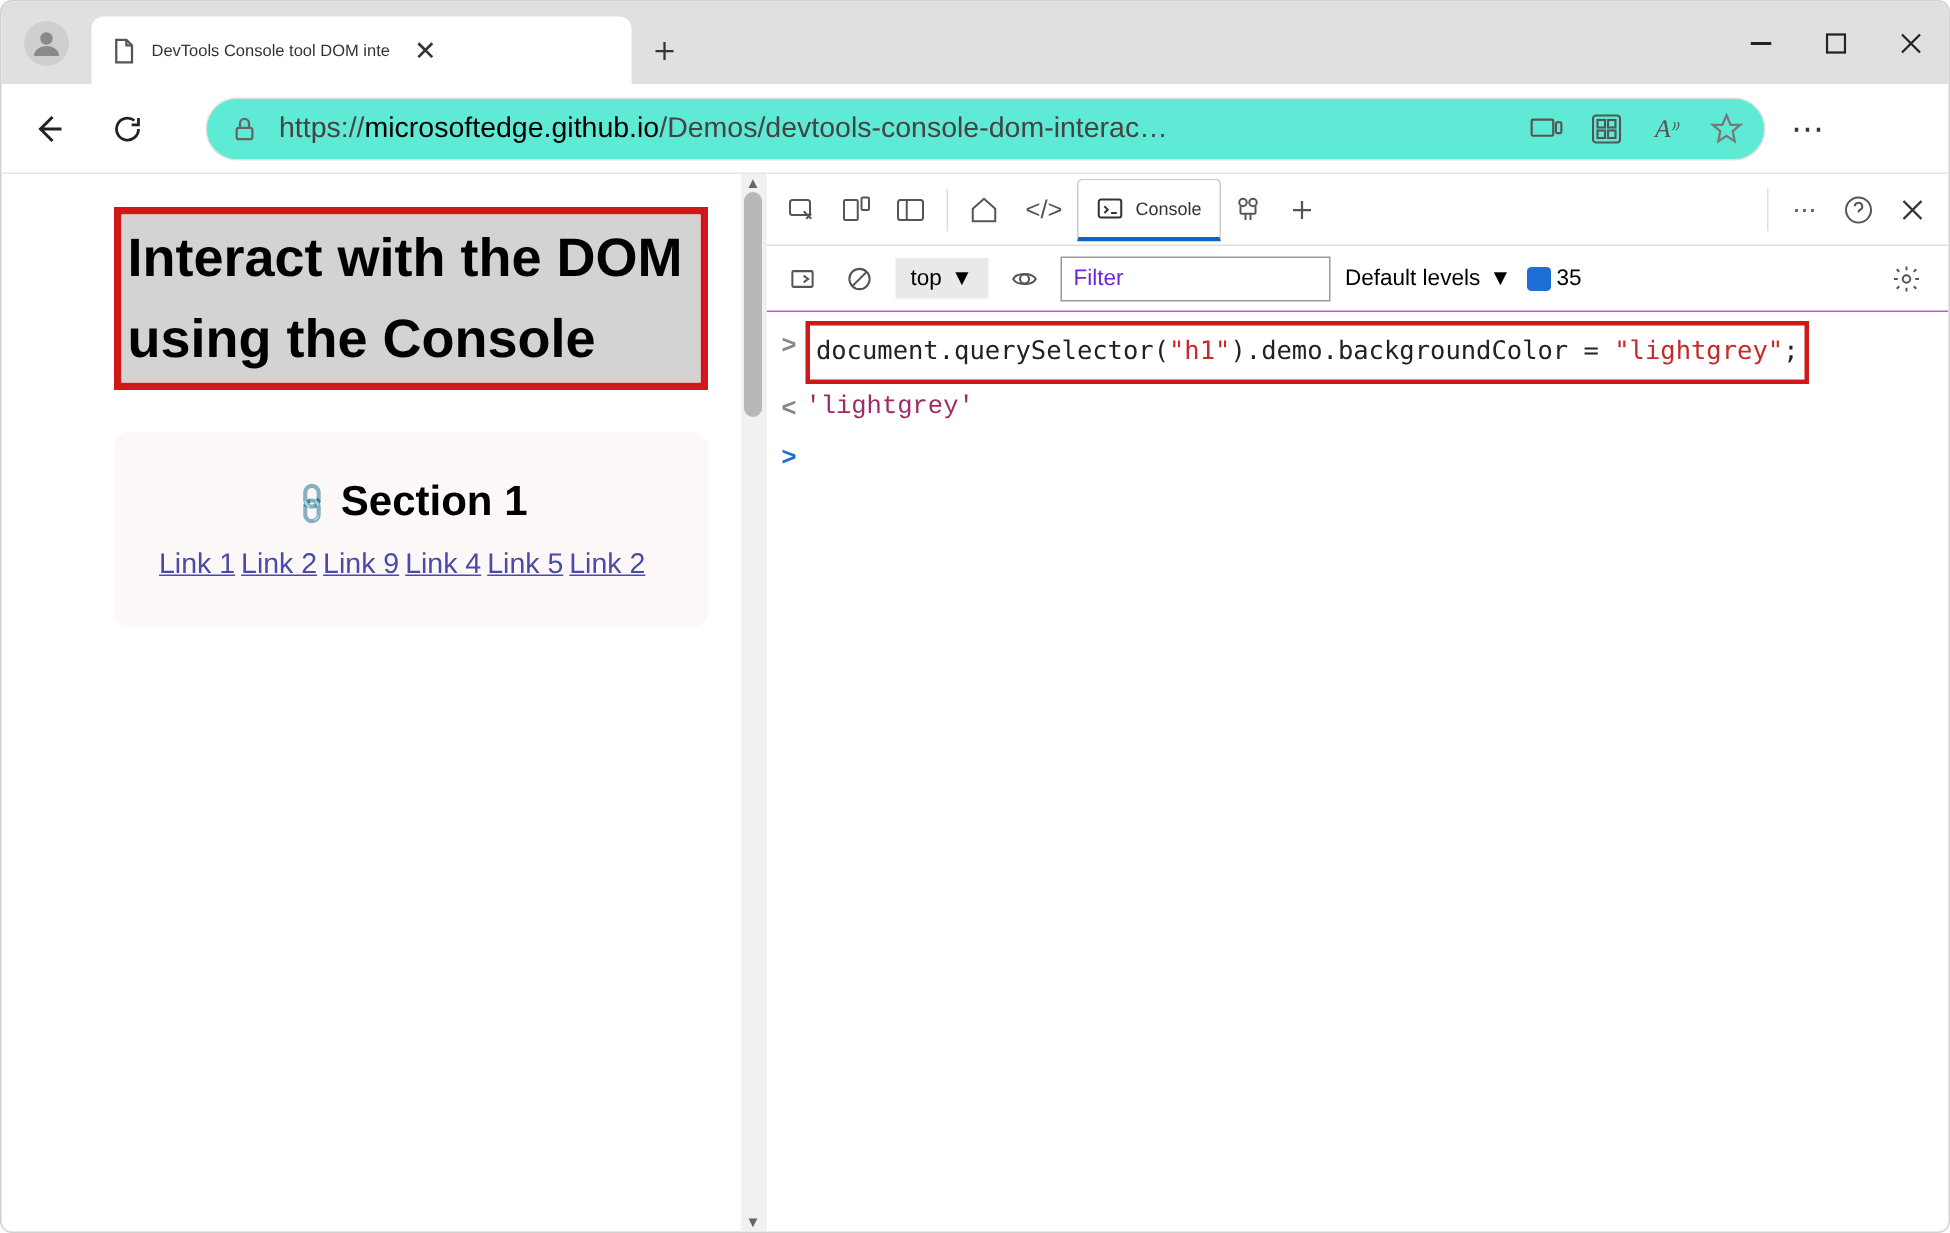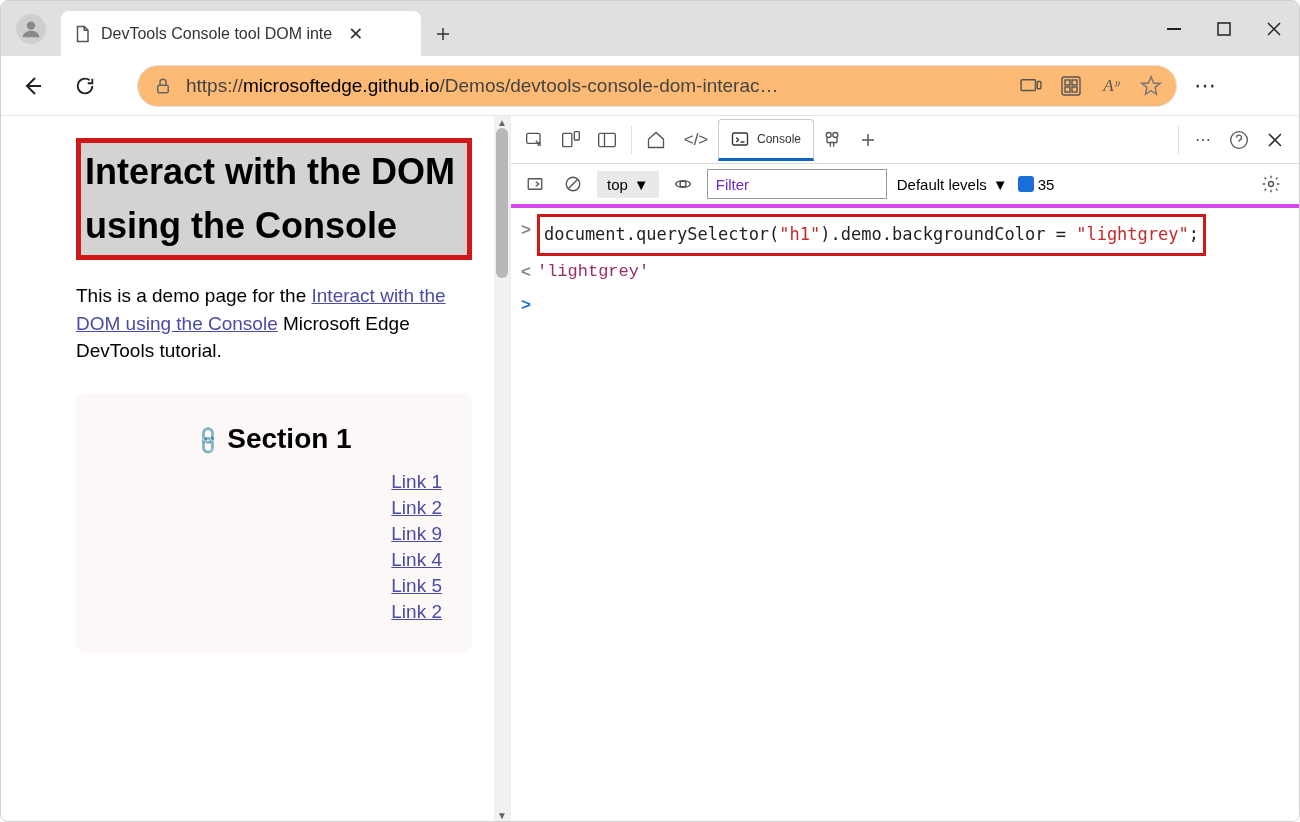--- a/index.html
+++ b/index.html
@@ -4,64 +4,64 @@
 <style>
   * { box-sizing: border-box; }
   html, body { margin:0; padding:0; height:100%; font-family: "Segoe UI", sans-serif; background:#fff; }
   .window { width:1300px; height:822px; background:#fff; border:1px solid #d0d0d0; border-radius:8px; display:flex; flex-direction:column; overflow:hidden;}
   
   .titlebar { height:55px; background:#e0e0e0; display:flex; align-items:flex-end; }
   .profile { width:60px; height:100%; display:flex; align-items:center; justify-content:center;}
   .avatar { width:30px; height:30px; border-radius:50%; background:#cfcfcf; display:flex; align-items:center; justify-content:center;}
   .avatar svg { fill:#8a8a8a;}
   .tab { height:45px; background:#fff; border-radius:8px 8px 0 0; display:flex; align-items:center; padding:0 12px; gap:10px; min-width:360px; margin-bottom:0;}
-  .tab-title { font-size:16px; color:#333; white-space:nowrap; overflow:hidden; text-overflow:ellipsis; max-width:260px;}
+  .tab-title { font-size:11px; color:#333; white-space:nowrap; overflow:hidden; text-overflow:ellipsis; max-width:260px;}
   .tab .close { font-size:18px; color:#333; margin-left:6px;}
   .newtab { width:44px; display:flex; align-items:center; justify-content:center; height:45px;}
   .spacer { flex:1;}
   .winbtns { display:flex; align-items:center; height:100%;}
   .winbtn { width:50px; height:40px; display:flex; align-items:center; justify-content:center; color:#222; font-size:16px;}
   
   .addrrow { height:60px; background:#fff; display:flex; align-items:center; padding:0 8px; gap:4px; border-bottom:1px solid #e6e6e6;}
   .navbtn { width:48px; height:48px; display:flex; align-items:center; justify-content:center; color:#555;}
-  .addrbar { flex:0 0 auto; width:1040px; height:42px; border:1px solid #e0e0e0; border-radius:21px; background:#fdba74; display:flex; align-items:center; padding:0 14px; gap:12px; position:relative;}
+  .addrbar { flex:0 0 auto; width:1040px; height:42px; border:1px solid #e0e0e0; border-radius:21px; background:#5eead4; display:flex; align-items:center; padding:0 14px; gap:12px; position:relative;}
   .urltext { font-size:19px; color:#444; white-space:nowrap; overflow:hidden; text-overflow:ellipsis; flex:1;}
   .urltext .host { color:#000;}
   .addricons { display:flex; gap:18px; align-items:center;}
   .addricon { width:22px; height:22px; display:flex; align-items:center; justify-content:center; color:#555;}
   .moremenu { width:48px; height:48px; display:flex; align-items:center; justify-content:center; color:#333; font-size:22px;}
   
   .contentrow { flex:1; display:flex; overflow:hidden;}
   
   .pagepane { width:510px; display:flex; position:relative; border-right:1px solid #eee;}
   .pagebody { flex:1; overflow:hidden; padding:22px 0 0 0; position:relative;}
   .pageinner { padding-left:55px; padding-right:38px;margin-left:20px;}
   .h1wrap { border:5px solid #d01818; padding:0px;}
   .h1 { background:#d3d3d3; font-size:36px; font-weight:700; line-height:1.5; padding:2px 4px;}
   .para { font-size:19px; line-height:1.45; margin-top:22px;}
   .link { color:#4a4aa8; text-decoration:underline; cursor:pointer;}
   .section { background:#fdf8f8; border-radius:10px; margin-top:28px; padding:30px 30px 30px 30px; text-align:center;}
   .section h2 { font-size:28px; font-weight:700; margin:0;}
   .linkicon { display:inline-block; color:#999; margin-right:6px; transform:rotate(-45deg); font-size:20px;}
-  .section .links { margin-top:16px; display:flex; flex-direction:column; align-items:flex-end; gap:4px;}
+  .section .links { margin-top:16px; display:flex; flex-direction:row; align-items:flex-start; gap:4px;}
   .section .links a { color:#4a4aa8; text-decoration:underline; font-size:19px;}
   
   .scrolltrack { position:absolute; right:0; top:0; bottom:0; width:16px; background:#f1f1f1;}
   .scrollthumb { position:absolute; left:2px; right:2px; top:12px; height:150px; background:#b8b8b8; border-radius:6px;}
   .scrollarrow { position:absolute; left:0; right:0; height:12px; display:flex; align-items:center; justify-content:center; color:#666; font-size:10px;}
   .scrollarrow.top { top:0;}
   .scrollarrow.bottom { bottom:0;}
   
   .devtools { flex:1; display:flex; flex-direction:column; background:#fff;}
   .dt-tabbar { height:48px; border-bottom:1px solid #ddd; display:flex; align-items:center; padding:0 6px;}
   .dt-iconbtn { width:36px; height:36px; display:flex; align-items:center; justify-content:center; color:#555;}
   .dt-divider { width:1px; height:28px; background:#ddd; margin:0 6px;}
   .dt-tab { height:42px; display:flex; align-items:center; gap:8px; padding:0 12px; color:#333; font-size:12px; border-bottom:3px solid transparent;}
   .dt-tab.active { border:1px solid #ccc; border-bottom:none; border-top-left-radius:4px; border-top-right-radius:4px; border-bottom:3px solid #0a66c2; background:#fff;}
-  .dt-subbar { height:44px; border-bottom:4px solid #d946ef; display:flex; align-items:center; padding:0 10px; gap:10px;}
+  .dt-subbar { height:44px; border-bottom:1px solid #d946ef; display:flex; align-items:center; padding:0 10px; gap:10px;}
   .dt-context { background:#e9e9e9; padding:5px 10px; display:flex; align-items:center; gap:6px; font-size:15px; border-radius:0;}
   .filterbox { border:1px solid #999; height:30px; width:180px; padding:0 8px; font-size:15px; color:#555; display:flex; align-items:center;}
   .levels { font-size:15px; display:flex; align-items:center; gap:6px;}
   .issues { display:flex; align-items:center; gap:4px; font-size:15px; color:#000000;}
   .chip { width:16px; height:16px; background:#1b6fd6; border-radius:3px;}
   .settingsgear { margin-left:auto;}
   
   .consolearea { flex:1; padding:6px 10px; font-family: Consolas, "Courier New", monospace; font-size:17px; line-height:1.9; position:relative;}
   .highlightbox { border:3px solid #d01818; padding:1px 4px; display:inline-block;}
   .linerow { display:flex; align-items:flex-start; gap:6px;}
@@ -172,23 +172,20 @@
   </div>
 
   <div class="contentrow">
 
     <div class="pagepane">
       <div class="pagebody">
         <div class="pageinner">
           <div class="h1wrap">
             <div class="h1">Interact with the DOM using the Console</div>
           </div>
-          <div class="para">
-            <span>This is a demo page for the </span><a class="link">Interact with the DOM using the Console</a><span> Microsoft Edge DevTools tutorial.</span>
-          </div>
           <div class="section">
             <h2><span class="linkicon">🔗</span><span>Section 1</span></h2>
             <div class="links">
               <a>Link 1</a>
               <a>Link 2</a>
               <a>Link 9</a>
               <a>Link 4</a>
               <a>Link 5</a>
               <a>Link 2</a>
             </div>

